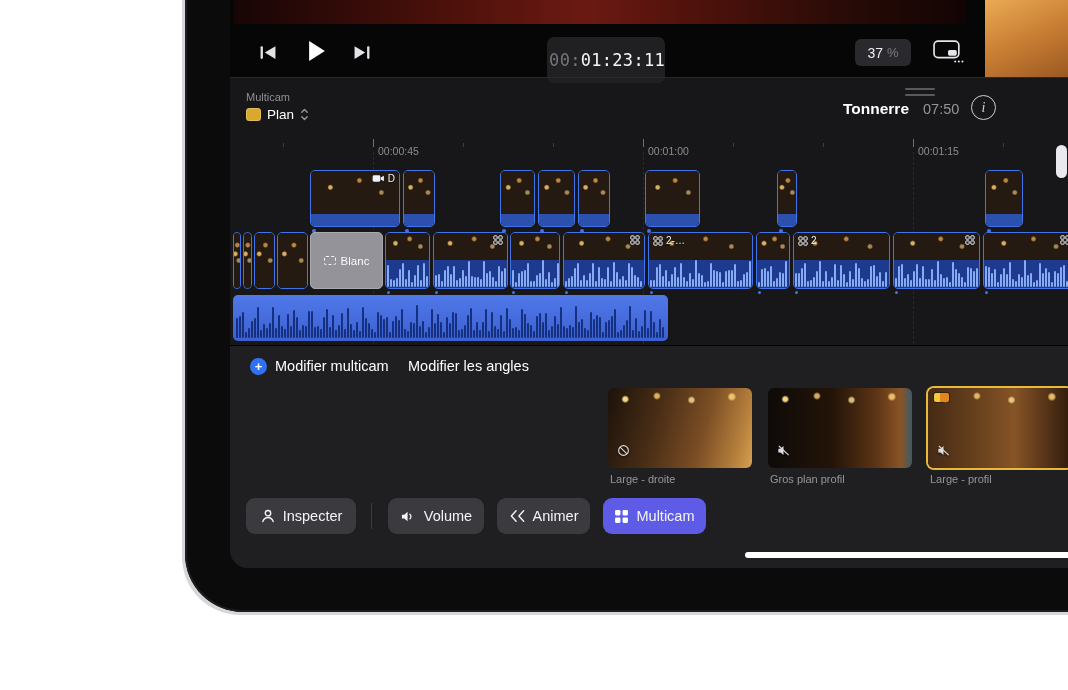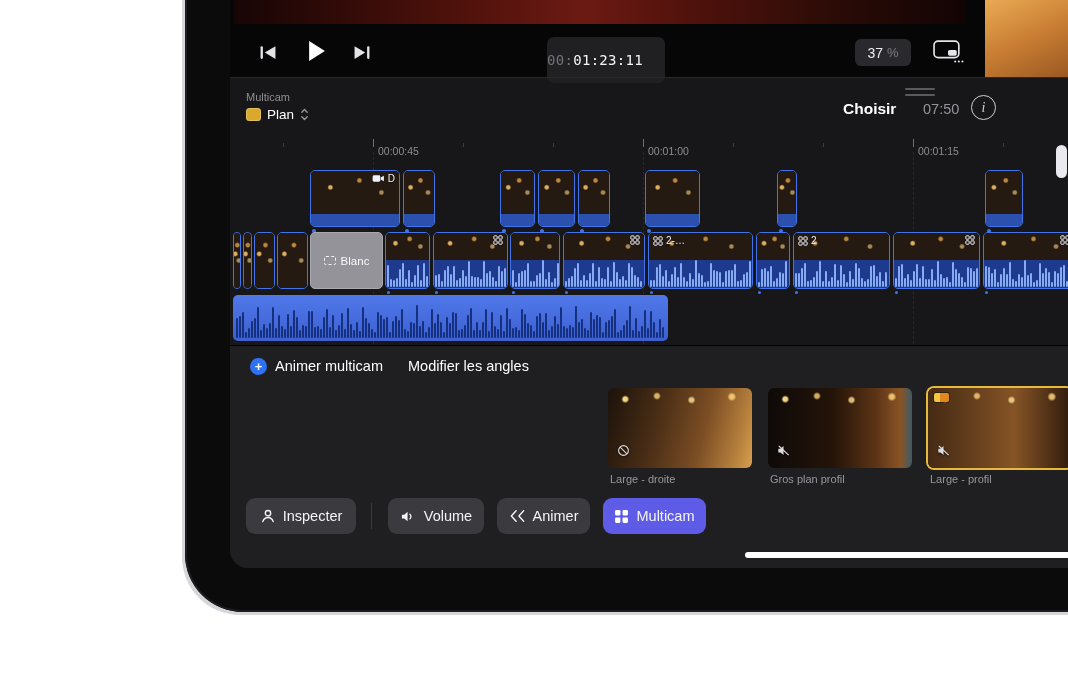--- a/index.html
+++ b/index.html
@@ -16,22 +16,22 @@
   .panel-bg{left:0;right:0;top:345px;bottom:0;background:#1f1f22;border-top:1px solid #000}
 
   .viewer-frame{left:4px;top:0;width:732px;height:24px;
     background:linear-gradient(90deg,#170505,#4e110b 30%,#6b1a12 48%,#51120c 62%,#260a06 85%,#120404)}
   .browser-thumb{left:755px;top:0;width:335px;height:77px;
     background:linear-gradient(155deg,#eaaa54 0%,#c97e33 25%,#90501e 55%,#5a2e12 80%,#2e160a 100%)}
   .hdr-divider{left:0;right:0;top:77px;height:1px;background:#29292c}
 
   .t-icon{position:absolute;color:#e4e4e8}
   .timecode{left:317px;top:37px;width:118px;height:46px;background:#202023;border-radius:7px;
-    display:flex;align-items:center;justify-content:flex-start;
-    font-family:"DejaVu Sans Mono",monospace;font-size:14px;letter-spacing:.3px}
+    display:flex;align-items:center;justify-content:flex-end;
+    font-family:"DejaVu Sans Mono",monospace;font-size:17px;letter-spacing:.3px}
   .timecode .dim{color:#73737a}.timecode .main{color:#f5f5f7}
   .zoom-pill{left:625px;top:39px;width:56px;height:27px;background:#2a2a2e;border-radius:6px;
     display:flex;align-items:center;justify-content:center;gap:4px;font-size:14px}
   .zoom-pill .v{color:#ececf0}.zoom-pill .u{color:#7c7c83;font-size:13px}
 
   .choose{left:16px;top:91px;font-size:11px;color:#8e8e94}
   .selector{left:16px;top:107px;display:flex;align-items:center;gap:6px}
   .clip-swatch{width:15px;height:13px;border-radius:3.5px;background:#d9a92c;
     box-shadow:inset 0 0 0 1px rgba(255,255,255,.25)}
   .selector .lbl{font-size:13.5px;color:#fff}
@@ -171,21 +171,21 @@
       <span class="clip-swatch"></span>
       <span class="lbl">Plan</span>
       <svg width="9" height="15" viewBox="0 0 10 16">
           <path d="M2 5.5L5 2.5l3 3M2 10.5l3 3 3-3" fill="none" stroke="#98989d" stroke-width="1.5" stroke-linecap="round" stroke-linejoin="round"></path>
         </svg>
     </div>
     <div class="abs handle">
         <i></i>
         <i></i>
       </div>
-    <div class="abs proj-title">Choisir</div>
+    <div class="abs proj-title">Tonnerre</div>
     <div class="abs proj-dur">07:50</div>
     <div class="abs info-btn">i</div>
 
     <div id="ruler-layer">
         <div class="tick-major" style="left:143px"></div>
         <div class="tick-label" style="left:148px">00:00:45</div>
         <div class="gridline" style="left:143px"></div>
         <div class="tick-major" style="left:413px"></div>
         <div class="tick-label" style="left:418px">00:01:00</div>
         <div class="gridline" style="left:413px"></div>
@@ -734,21 +734,21 @@
           <i style="height:27px"></i>
           <i style="height:16px"></i>
           <i style="height:6px"></i>
           <i style="height:19px"></i>
           <i style="height:11px"></i>
         </div>
     </div>
     <div class="abs playhead"></div>
 
     <div class="abs plus-circle">+</div>
-    <div class="abs action-new">Animer multicam</div>
+    <div class="abs action-new">Modifier multicam</div>
     <div class="abs action-edit">Modifier les angles</div>
     <div id="angles-layer">
         <div class="angle " style="left:378px">
           <div class="angle-thumb ceiling angle-look-angle1"></div>
           <span class="angle-icon"><svg width="15" height="15" viewBox="0 0 16 16">
               <circle cx="8" cy="8" r="5.2" fill="none" stroke="#dcdce0" stroke-width="1.2"></circle>
               <line x1="4.4" y1="4.4" x2="11.6" y2="11.6" stroke="#dcdce0" stroke-width="1.2"></line>
             </svg></span>
         </div>
         <div class="angle-label" style="left:380px">Large - droite</div>

